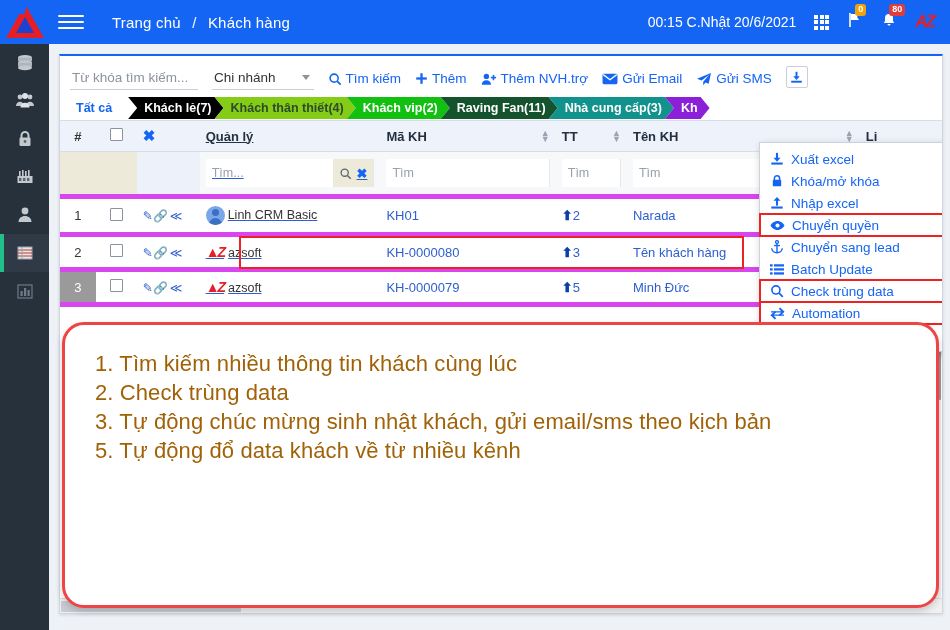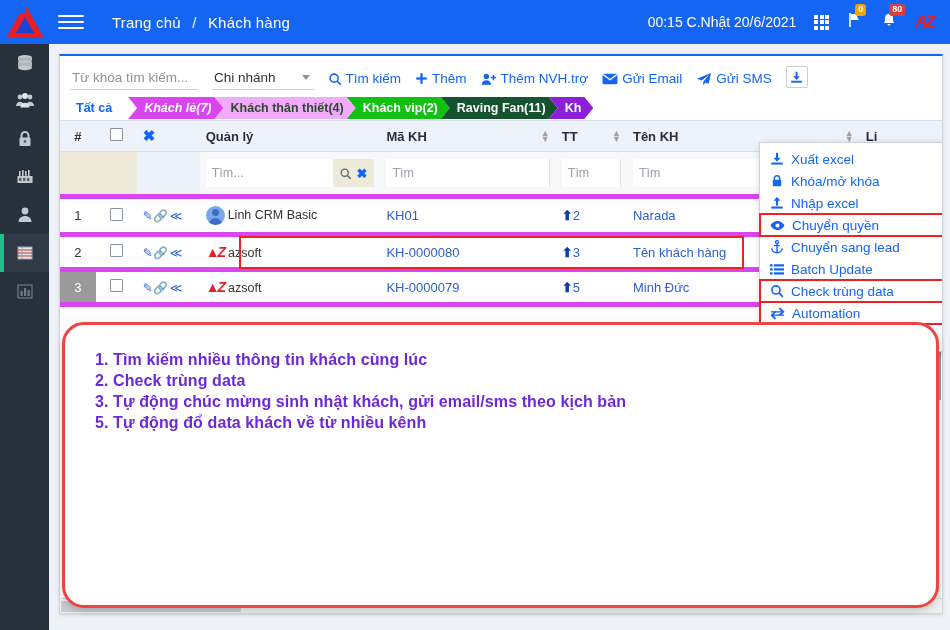--- a/index.html
+++ b/index.html
@@ -107,42 +107,42 @@
 
   
   #tabs{ display:flex; align-items:center; padding-left:12px; height:24px; font-size:12.5px; }
   .chev{
     position:relative; height:22px; display:flex; align-items:center;
     padding:0 12px 0 16px; color:#fff; font-weight:bold; margin-right:-9px;
     clip-path:polygon(0 0, calc(100% - 9px) 0, 100% 50%, calc(100% - 9px) 100%, 0 100%, 9px 50%);
     cursor:pointer;
   }
   .chev.first{ color:#1565f5; background:transparent; padding-left:4px; clip-path:none; margin-right:4px;}
-  .chev.c-gray{ background:#d946ef;font-style:italic; }
-  .chev.c-lgreen{ background:#f0abfc; color:#2d4a2d;}
+  .chev.c-gray{ background:#000000; }
+  .chev.c-lgreen{ background:#84cc16; color:#2d4a2d;}
   .chev.c-green{ background:#11c011; }
   .chev.c-orange{ background:#14532d; }
   .chev.c-teal{ background:#12928c; }
   .chev.c-purple{ background:#8b20d8; }
 
   
   #tbl{ width:100%; font-size:13px; border-collapse:collapse; table-layout:fixed; }
   #tbl th{
     background:#eef3fb; color:#24303e; font-weight:bold; text-align:left;
     padding:6px 6px; border-top:1px solid #d8dee7; border-bottom:1px solid #d8dee7;
     font-size:13px; position:relative;
   }
   #tbl td{
     padding:7px 6px; border-bottom:5px solid #d946ef; color:#2d5fd0; vertical-align:middle;
     overflow:hidden; white-space:nowrap;
   }
   .col-idx{ width:26px; text-align:center !important; color:#333 !important;}
   .col-chk{ width:30px; text-align:center !important;}
   .col-act{ width:46px; }
-  .col-ql{ width:132px; }
+  .col-ql{ width:132px;text-decoration:underline; }
   .col-ma{ width:128px; }
   .col-tt{ width:52px; }
   .col-ten{ width:170px; }
   .col-li{ width:60px; }
   .sorter{ display:inline-block; float:right; color:#9aa4b2; font-size:9px; line-height:6px; margin-top:1px;}
   .filter-row td{ background:#f7f8fa; padding:0; height:28px; }
   .filter-row td.beige{ background:#edeada; }
   .filter-row td.bluish{ background:#edf1f9; }
   .fcell{ display:flex; align-items:center; height:28px; border-right:1px solid #e3e7ee; background:#fff;}
   .finput{
@@ -185,21 +185,21 @@
   }
 
   
   #annot{
     position:absolute; left:62px; top:322px; width:877px; height:286px;
     background:#fff; border:3px solid #ef4444; border-radius:22px;
     box-shadow:0 3px 7px rgba(0,0,0,.18); z-index:60;
     padding:24px 30px; color:#ef3333;
   }
   #annot p{
-    font-size:16px; font-weight:bold; line-height:1.32; color:#6d28d9;
+    font-size:22px; font-weight:normal; line-height:1.32; color:#a16207;
     letter-spacing:.1px;
   }
 
   
   #vscroll{
     position:absolute; right:1px; top:146px; width:15px; height:412px;
     background:#f0f0f0; border-left:1px solid #dcdcdc; z-index:20;
   }
   #vscroll .arr{ width:15px;height:16px; display:flex;align-items:center;justify-content:center;}
   #vscroll .arr i{ width:0;height:0;border-left:4px solid transparent;border-right:4px solid transparent;}
@@ -388,20 +388,21 @@
         </svg>
       </div>
     </div>
 
     <div id="tabs">
       <div class="chev first">Tất cả</div>
       <div class="chev c-gray">Khách lẻ(7)</div>
       <div class="chev c-lgreen">Khách thân thiết(4)</div>
       <div class="chev c-green">Khách vip(2)</div>
       <div class="chev c-orange">Raving Fan(11)</div>
+      <div class="chev c-teal">Nhà cung cấp(3)</div>
       <div class="chev c-purple">Kh</div>
     </div>
 
     <table id="tbl">
       <thead>
         <tr>
           <th class="col-idx">#</th>
           <th class="col-chk"><span class="chk"></span></th>
           <th class="col-act"><span class="xmark">✖</span></th>
           <th class="col-ql">Quản lý</th>

